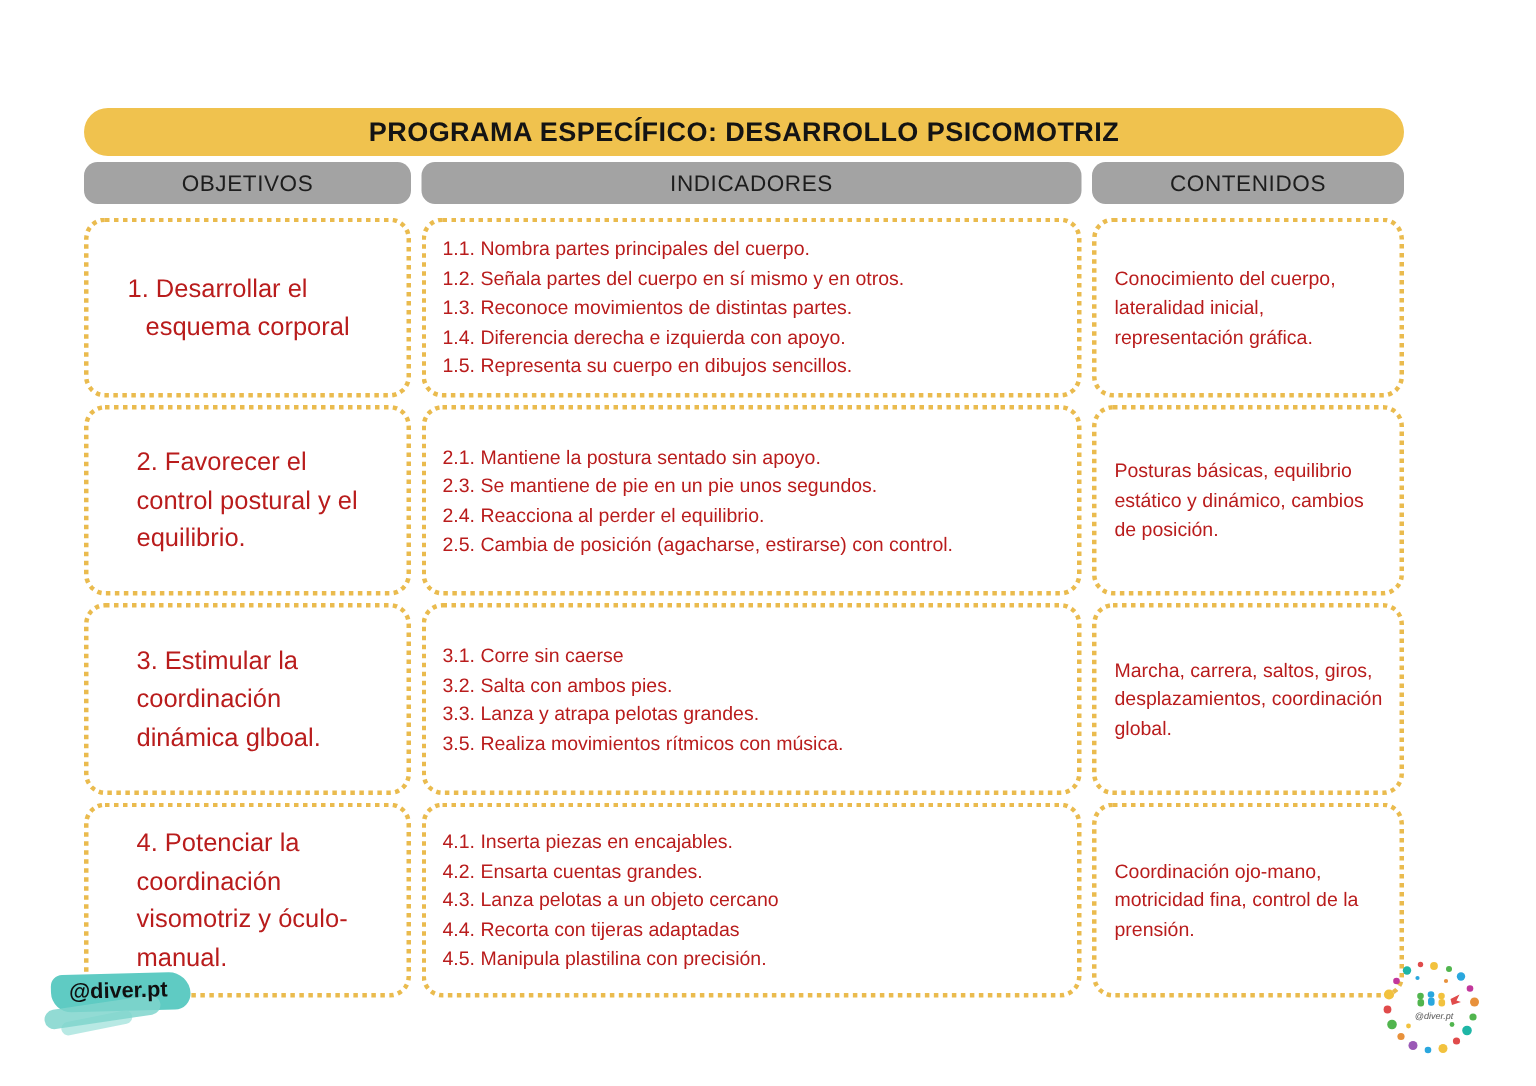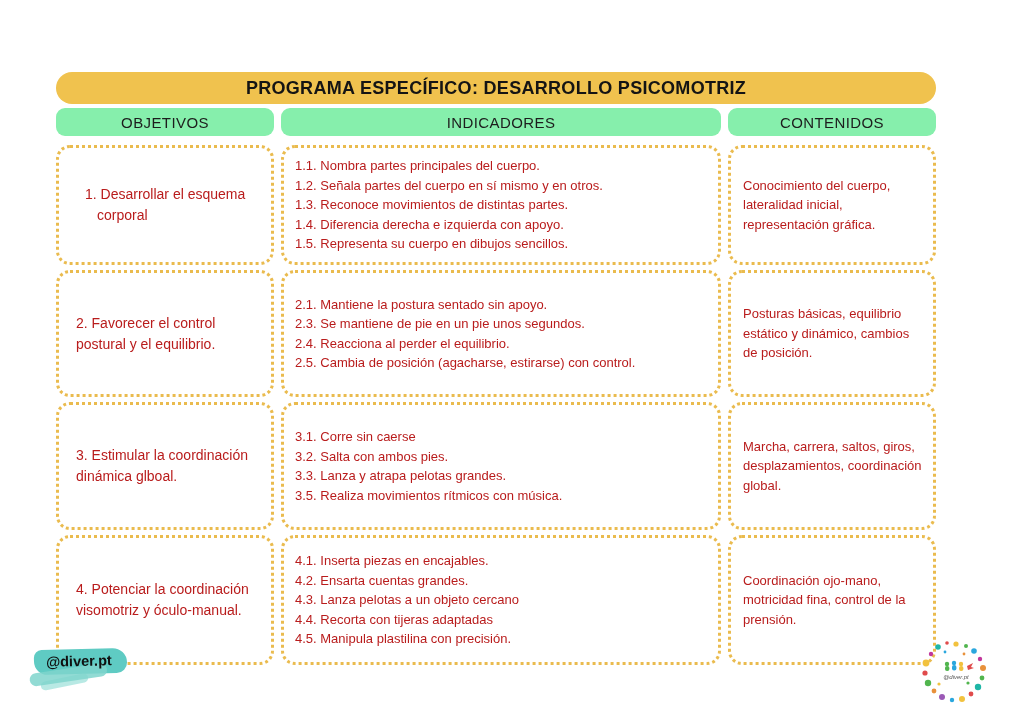--- a/index.html
+++ b/index.html
@@ -17,41 +17,41 @@
   }
   .title-bar .title {
     font-size:18px; font-weight:800; color:#141414; letter-spacing:.3px;
   }
 
   .col-headers {
     margin-top:4px;
     display:grid; grid-template-columns:218px 440px 208px; column-gap:7px;
   }
   .col-header {
-    height:28px; background:#86efac; border-radius:9px;
+    height:28px; background:#a3a3a3; border-radius:9px;
     display:flex; align-items:center; justify-content:center;
     font-size:15px; color:#1d1d1d; letter-spacing:.4px;
   }
 
   .grid {
     margin-top:9px;
     display:grid;
     grid-template-columns:218px 440px 208px;
     grid-template-rows:120px 127px 128px 130px;
     column-gap:7px; row-gap:5px;
   }
   .cell {
     border:3px dotted #EABB4E; border-radius:14px;
     box-sizing:border-box;
     display:flex; flex-direction:column; justify-content:center;
     font-size:13px; line-height:1.5; color:#b91c1c;
   }
-  .cell.objective { padding:6px 10px 6px 16px; font-size:14px; }
+  .cell.objective { padding:6px 10px 6px 16px; font-size:17px; }
   .cell.objective.hang p { margin:0; padding-left:22px; text-indent:-12px; }
-  .cell.objective p { margin:1px; }
+  .cell.objective p { margin:16px; }
   .cell.indicators { padding:6px 6px 6px 11px; }
   .cell.indicators .line { white-space:nowrap; }
   .cell.contents { padding:6px 6px 6px 12px; }
 
   
   .handle-badge {
     position:absolute; left:34px; top:649px; z-index:6;
     background:#5FCBC3; color:#101010;
     font-size:14.5px; font-weight:bold;
     padding:4px 15px 5px 12px;

